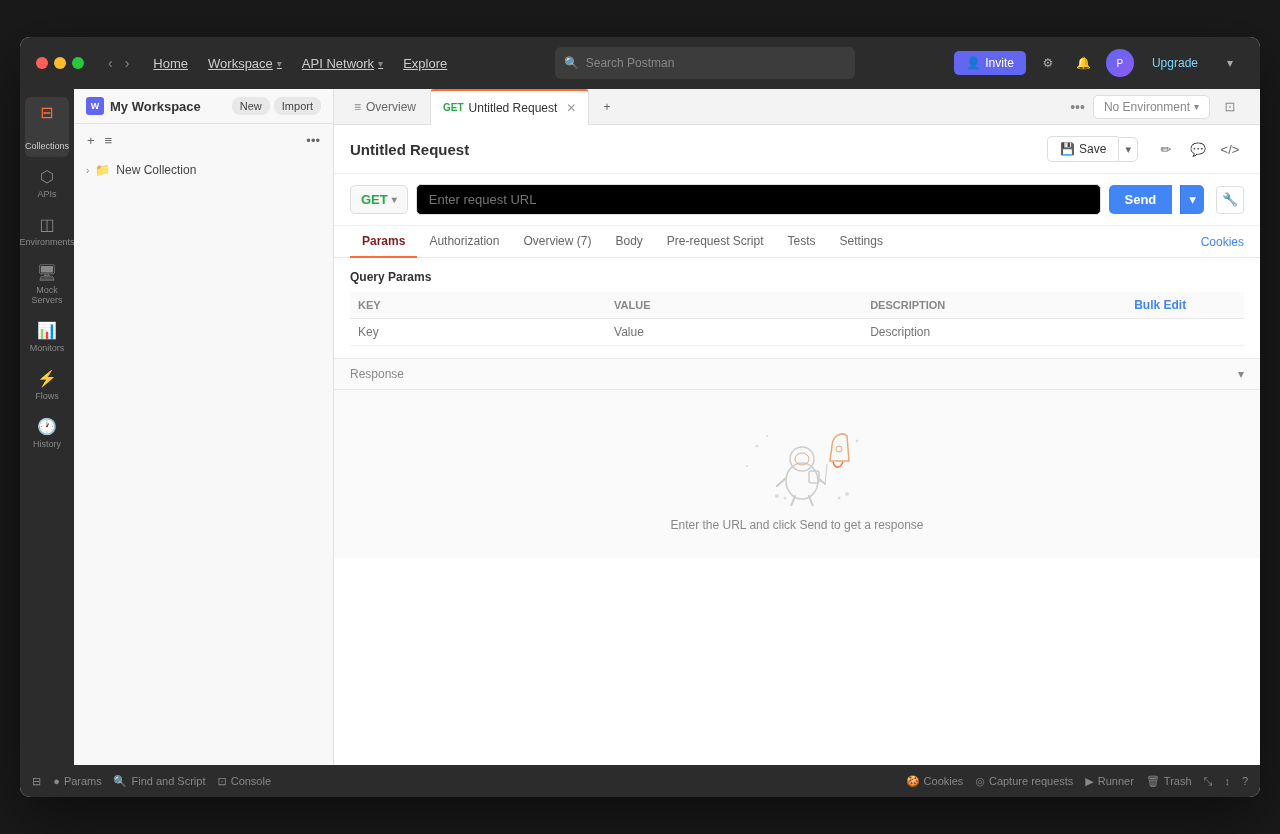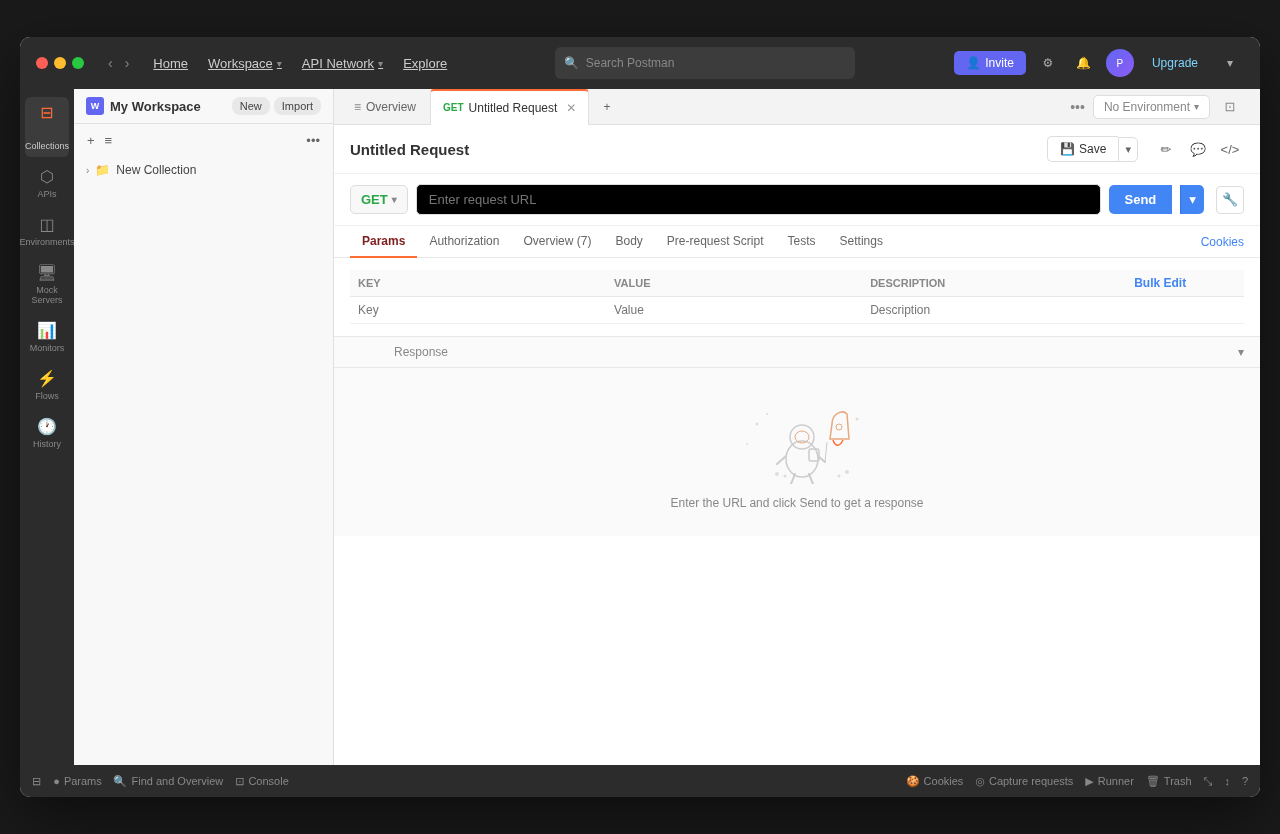--- a/index.html
+++ b/index.html
@@ -457,21 +457,20 @@
       display: flex;
       align-items: center;
       justify-content: space-between;
       padding: 8px 16px;
       border-bottom: 1px solid #e8e8e8;
     }
     .response-title {
       font-size: 12px;
       color: #888;
       font-weight: 500;
-      margin-left: 44px;
     }
     .response-body {
       flex: 1;
       display: flex;
       flex-direction: column;
       align-items: center;
       justify-content: center;
       gap: 12px;
     }
     .response-empty-text {
@@ -750,20 +749,21 @@
             <span> (<span>7</span>)</span>
           </div>
           <div class="req-tab">Body</div>
           <div class="req-tab">Pre-request Script</div>
           <div class="req-tab">Tests</div>
           <div class="req-tab">Settings</div>
           <span class="cookies-link">Cookies</span>
         </div>
 
         <div class="params-section">
+          <div class="params-title">Query Params</div>
           <table class="params-table">
             <thead>
               <tr>
                 <th>KEY</th>
                 <th>VALUE</th>
                 <th>
                   <span>DESCRIPTION</span>
                 </th>
                 <th>
                   <span></span>
@@ -832,21 +832,21 @@
   <div class="bottom-bar">
     <div class="bottom-item">
       <span>⊟</span>
     </div>
     <div class="bottom-item">
       <span>●</span>
       <span>Params</span>
     </div>
     <div class="bottom-item">
       <span>🔍</span>
-      <span>Find and Overview</span>
+      <span>Find and Script</span>
     </div>
     <div class="bottom-item">
       <span>⊡</span>
       <span>Console</span>
     </div>
     <div class="bottom-right">
       <div class="bottom-item">
         <span>🍪</span>
         <span>Cookies</span>
       </div>

